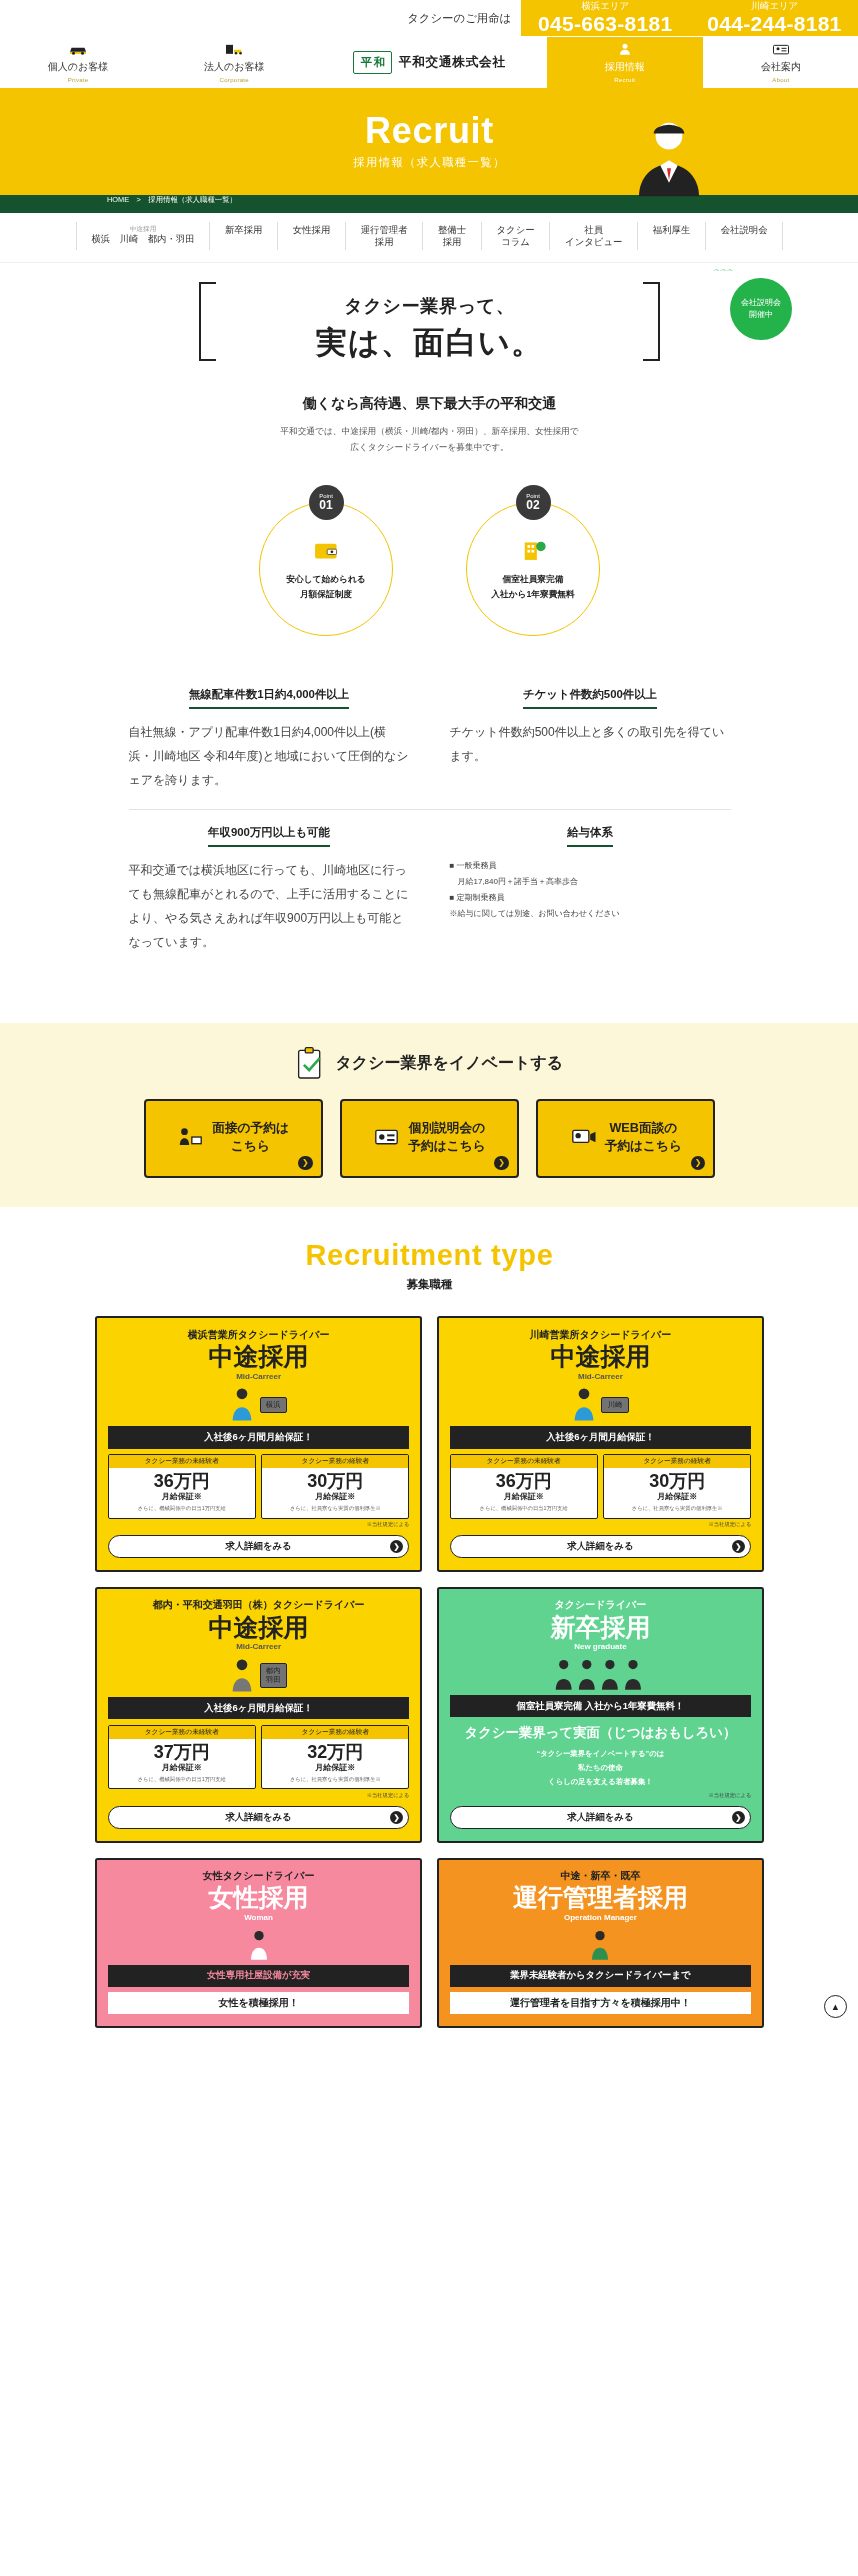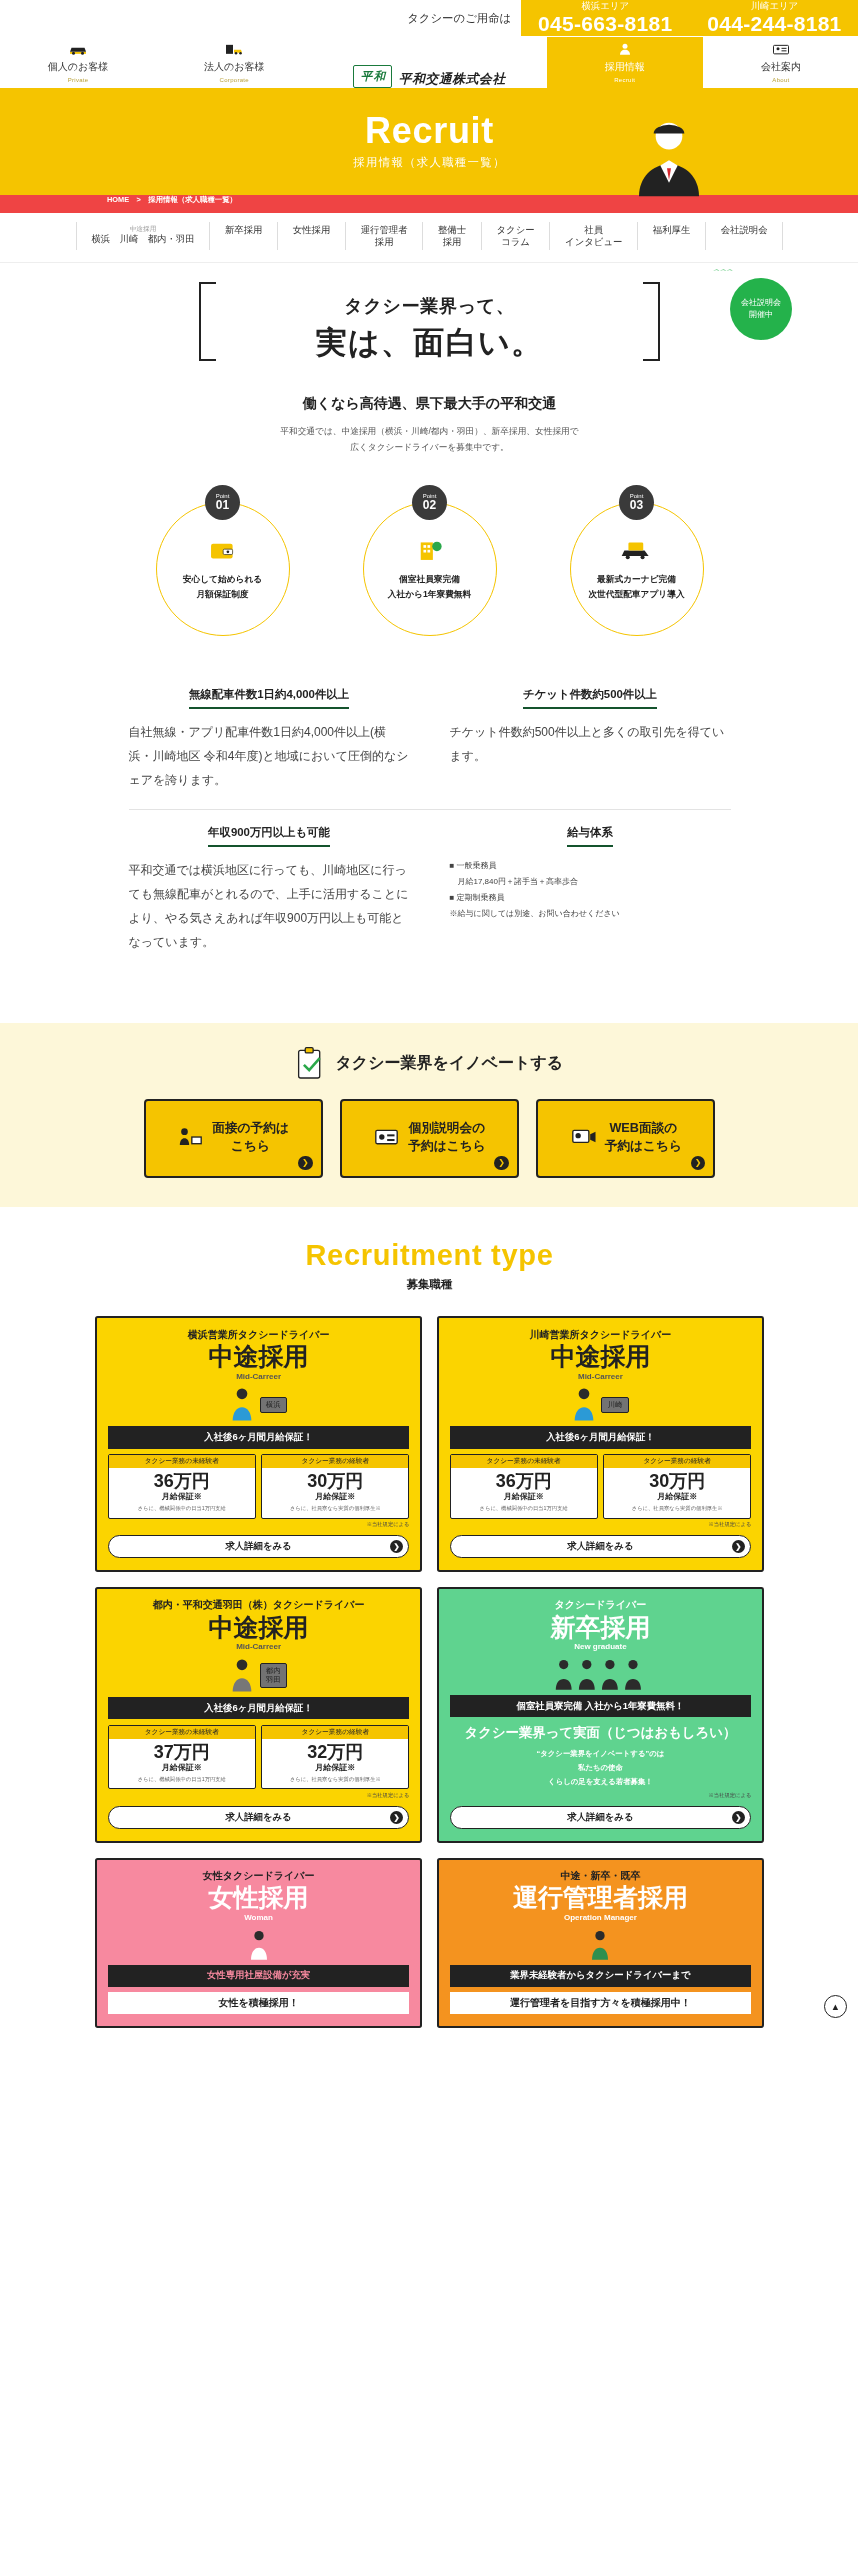--- a/index.html
+++ b/index.html
@@ -40,39 +40,39 @@
     background: #fff;
   }
   .nav-item {
     flex: 1; display: flex; flex-direction: column; align-items: center;
     justify-content: center; gap: 3.3px; font-size: 10px; color: #333;
     position: relative;
   }
   .nav-item .sub { font-size: 6px; color: #b9a13a; letter-spacing: 0.3px; }
   .nav-item.active { background: #f5c400; color: #fff; }
   .nav-item.active .sub { color: #fff; }
-  .nav-logo { flex: 1.5; display: flex; align-items: flex-end; justify-content: center; gap: 6.7px; font-style: italic; }
+  .nav-logo { flex: 1.5; display: flex; align-items: center; justify-content: center; gap: 6.7px; }
   .logo-mark {
     width: 39px; height: 23px; border: 1.3px solid #1a7a3c; border-radius: 2px;
     display: flex; align-items: center; justify-content: center;
     color: #1a7a3c; font-size: 11.4px; font-weight: 700; letter-spacing: -0.7px;
   }
   .logo-text { font-size: 12.7px; font-weight: 700; color: #222; letter-spacing: 0.7px; }
   .ico { width: 20px; height: 14.7px; }
 
   
   .hero {
     background: #f5c400; height: 107px; position: relative;
     display: flex; flex-direction: column; align-items: center; justify-content: center;
   }
   .hero h1 { font-size: 36px; color: #fff; font-weight: 800; letter-spacing: 0.7px; line-height: 1; }
   .hero .jp { font-size: 11.4px; color: #fff; margin-top: 6.7px; letter-spacing: 1.3px; }
   .hero-figure { position: absolute; right: 140px; bottom: -8px; }
   .breadcrumb {
-    background: #ef4444; font-size: 7.4px; color: #fff; padding: 0 0 8px 107px; font-weight: bold;
+    background: #14532d; font-size: 7.4px; color: #fff; padding: 0 0 8px 107px;
   }
 
   
   .subnav {
     background: #fff; display: flex; justify-content: center;
     padding: 9.4px 0 12px; gap: 0; border-bottom: 0.7px solid #eee;
   }
   .subnav-item {
     padding: 1.3px 14.7px; border-right: 0.7px solid #ddd; text-align: center;
     font-size: 9.4px; line-height: 1.35; color: #333;
@@ -348,36 +348,20 @@
             <rect x="14" y="12" width="4" height="4" fill="#fff"></rect>
               <rect x="20" y="12" width="4" height="4" fill="#fff"></rect>
             <rect x="14" y="19" width="4" height="4" fill="#fff"></rect>
               <rect x="20" y="19" width="4" height="4" fill="#fff"></rect>
             <circle cx="34" cy="14" r="7" fill="#2aa84a"></circle>
           </svg>
           <div class="txt" style="white-space:pre-line">個室社員寮完備
 入社から1年寮費無料</div>
         </div>
       </div>
-      <div class="point">
-        <div class="point-badge">
-          <span>Point</span>
-          <b>03</b>
-        </div>
-        <div class="point-circle">
-          <svg width="35" height="27" viewBox="0 0 52 40">
-            <path d="M8 20h30l6 8H4z" fill="#222"></path>
-              <circle cx="13" cy="30" r="3" fill="#222"></circle>
-              <circle cx="35" cy="30" r="3" fill="#222"></circle>
-            <rect x="14" y="8" width="22" height="12" rx="2" fill="#f5c400"></rect>
-          </svg>
-          <div class="txt" style="white-space:pre-line">最新式カーナビ完備
-次世代型配車アプリ導入</div>
-        </div>
-      </div>
     </div>
 
     <div class="features">
       <div class="feature">
         <div class="h-wrap"><h3>無線配車件数1日約4,000件以上</h3></div>
         <p>自社無線・アプリ配車件数1日約4,000件以上(横浜・川崎地区 令和4年度)と地域において圧倒的なシェアを誇ります。</p>
       </div>
       <div class="feature">
         <div class="h-wrap"><h3>チケット件数約500件以上</h3></div>
         <p>チケット件数約500件以上と多くの取引先を得ています。</p>

